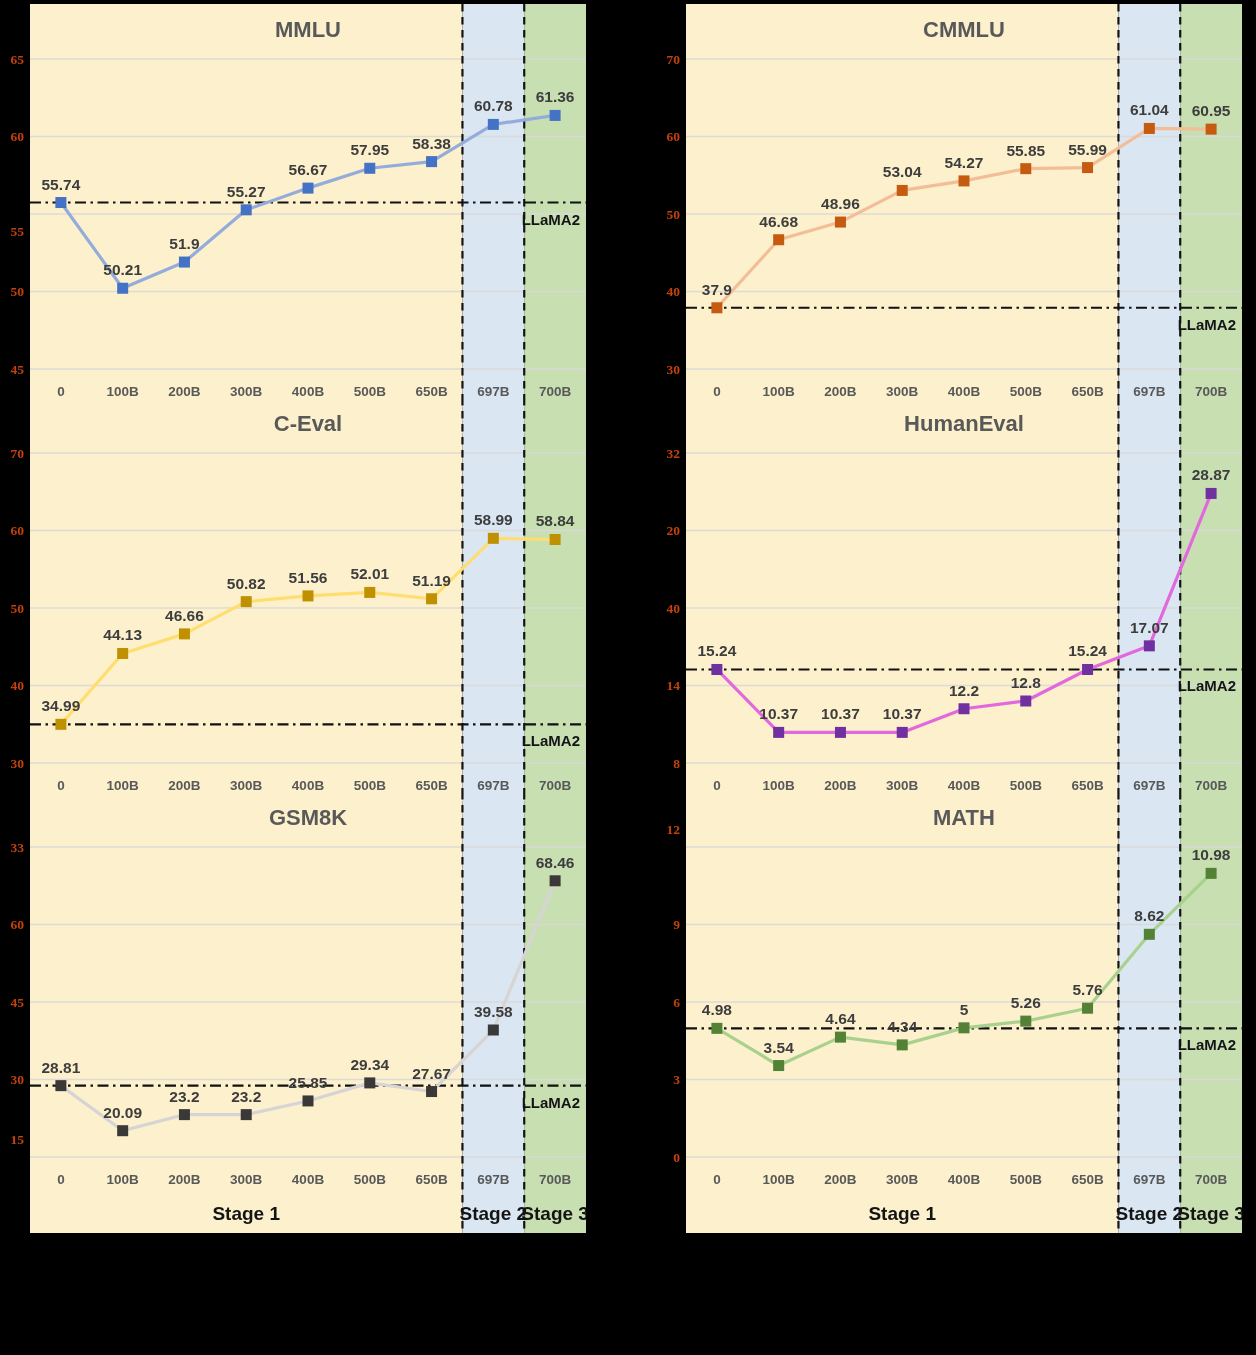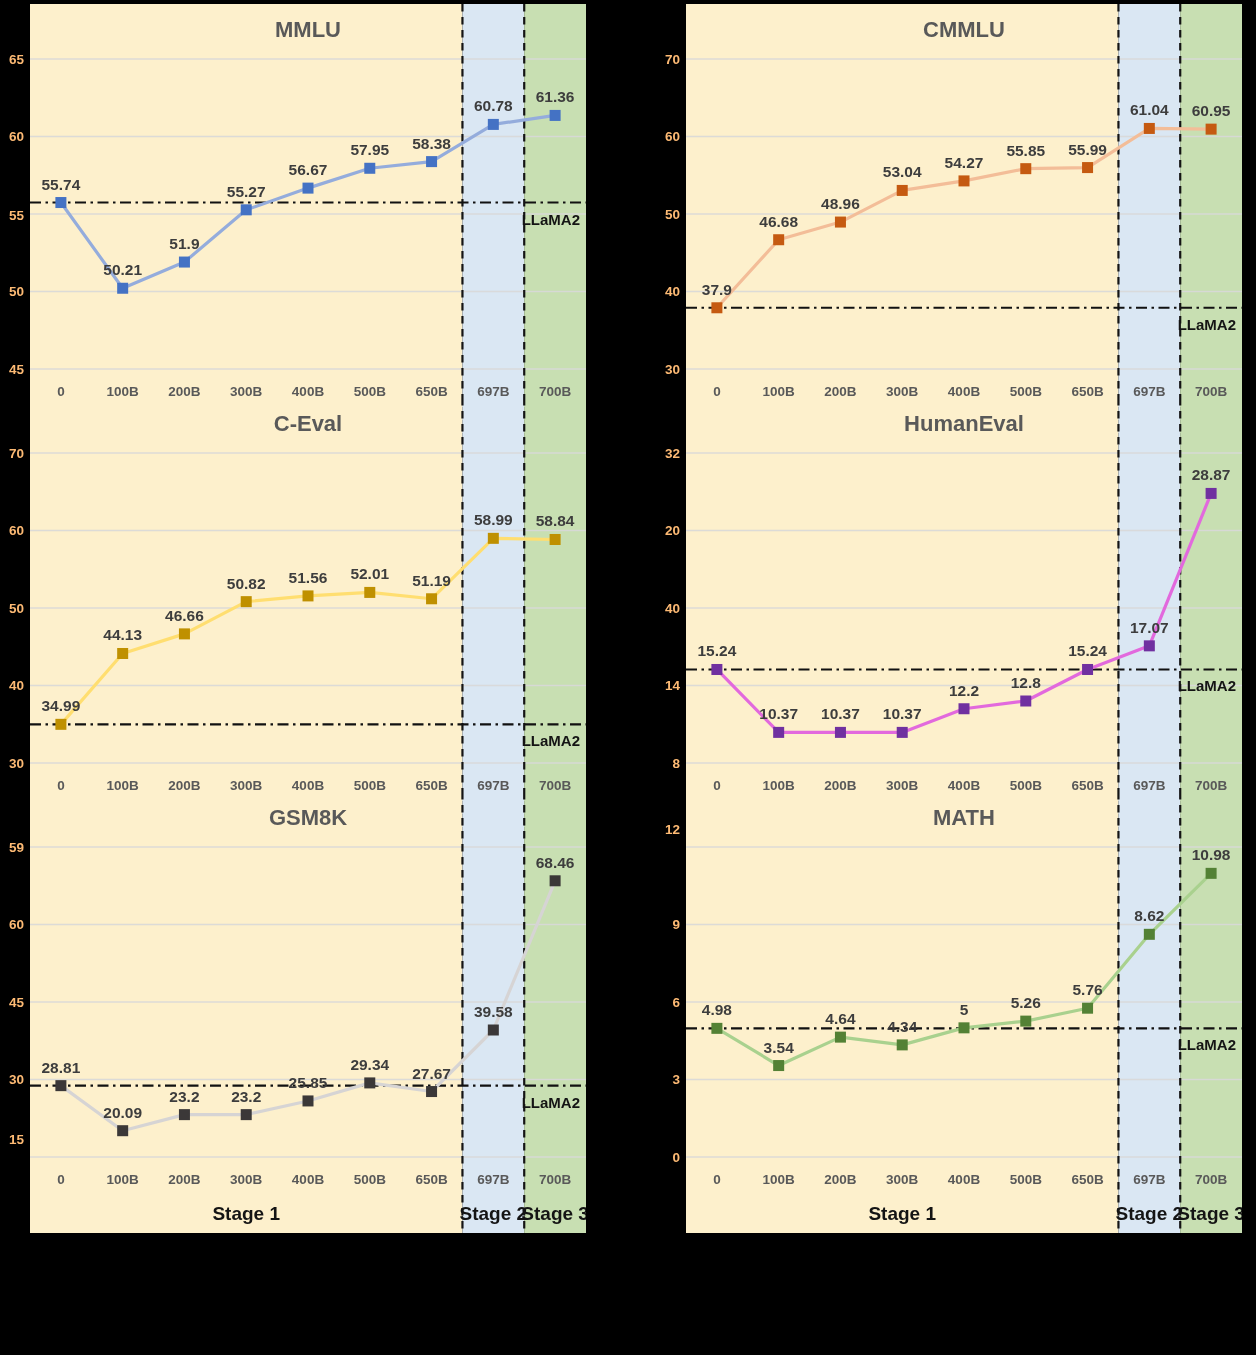--- a/index.html
+++ b/index.html
@@ -12,41 +12,41 @@
     display:grid;
     grid-template-columns:586px 586px;
     column-gap:70px;
     row-gap:11px;
     padding-top:4px;
   }
   .chart-cell{display:flex;}
   .yaxis{position:relative;width:30px;flex:0 0 30px;}
   .yaxis .ytick{
     position:absolute;right:6px;
-    font-size:13.5px;font-weight:700;color:#fdba74;
-    line-height:1;white-space:nowrap;
+    font-size:13.5px;font-weight:700;color:#c2410c;
+    line-height:1;white-space:nowrap;font-family:Liberation Serif, serif;
   }
   .plot{position:relative;width:556px;height:383px;}
   .plot svg{position:absolute;left:0;top:0;display:block;}
   svg text{font-family:"Liberation Sans",sans-serif;}
   .t-title{font-size:22px;font-weight:700;fill:#595959;}
   .t-dlabel{font-size:15.5px;font-weight:700;fill:#3d3d3d;}
   .t-xtick{font-size:13.5px;font-weight:700;fill:#595959;}
   .t-stage{font-size:19px;font-weight:700;fill:#141414;}
   .t-baseline{font-size:15px;font-weight:700;fill:#141414;}
 </style>
 </head>
 <body>
 
 <div class="charts-grid">
   <div class="chart-cell">
     <div class="yaxis">
         <div class="ytick" style="top: 358.5px;">45</div>
         <div class="ytick" style="top: 281px;">50</div>
-        <div class="ytick" style="top: 205px; margin-left: 8px;">55</div>
+        <div class="ytick" style="top: 221px; margin-left: 8px;">55</div>
         <div class="ytick" style="top: 126px;">60</div>
         <div class="ytick" style="top: 48.5px;">65</div>
       </div>
     <div class="plot">
         <svg width="556" height="441" viewBox="0 0 556 441">
           <rect x="0" y="0" width="432.44444444444446" height="441" fill="#FDF0CC"></rect>
           <rect x="432.44444444444446" y="0" width="61.77777777777778" height="441" fill="#DAE7F3"></rect>
           <rect x="494.22222222222223" y="0" width="61.77777777777778" height="441" fill="#C8DFB2"></rect>
           <line x1="-4" y1="365" x2="556" y2="365" stroke="#D8D8D8" stroke-width="1.3" stroke-opacity="0.9"></line>
           <line x1="-4" y1="287.5" x2="556" y2="287.5" stroke="#D8D8D8" stroke-width="1.3" stroke-opacity="0.9"></line>
@@ -262,21 +262,21 @@
           <text x="525.1111111111111" y="428" text-anchor="middle" class="t-stage">Stage 3</text>
         </svg>
       </div>
   </div>
   <div class="chart-cell">
     <div class="yaxis">
         <div class="ytick" style="top: 341px;">15</div>
         <div class="ytick" style="top: 281px;">30</div>
         <div class="ytick" style="top: 203.5px;">45</div>
         <div class="ytick" style="top: 126px;">60</div>
-        <div class="ytick" style="top: 48.5px;">59</div>
+        <div class="ytick" style="top: 48.5px;">33</div>
       </div>
     <div class="plot">
         <svg width="556" height="441" viewBox="0 0 556 441">
           <rect x="0" y="0" width="432.44444444444446" height="441" fill="#FDF0CC"></rect>
           <rect x="432.44444444444446" y="0" width="61.77777777777778" height="441" fill="#DAE7F3"></rect>
           <rect x="494.22222222222223" y="0" width="61.77777777777778" height="441" fill="#C8DFB2"></rect>
           <line x1="-4" y1="365" x2="556" y2="365" stroke="#D8D8D8" stroke-width="1.3" stroke-opacity="0.9"></line>
           <line x1="-4" y1="287.5" x2="556" y2="287.5" stroke="#D8D8D8" stroke-width="1.3" stroke-opacity="0.9"></line>
           <line x1="-4" y1="210" x2="556" y2="210" stroke="#D8D8D8" stroke-width="1.3" stroke-opacity="0.9"></line>
           <line x1="-4" y1="132.5" x2="556" y2="132.5" stroke="#D8D8D8" stroke-width="1.3" stroke-opacity="0.9"></line>

